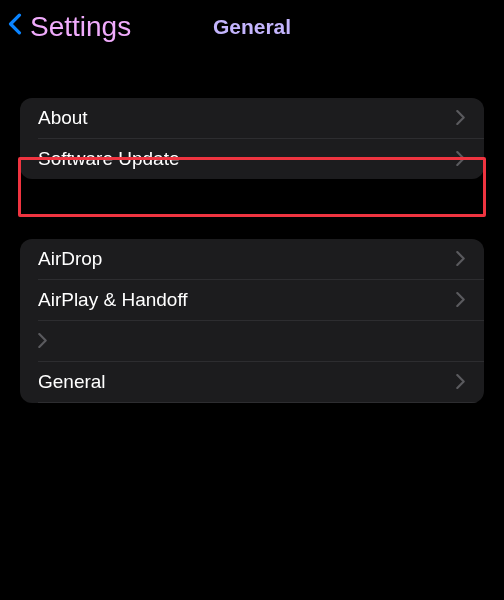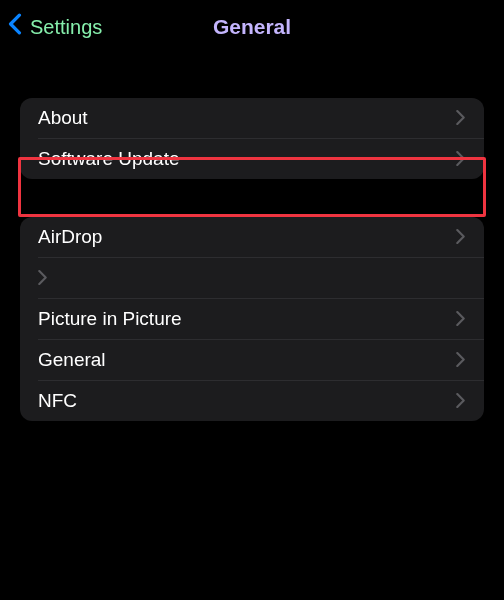--- a/index.html
+++ b/index.html
@@ -20,22 +20,22 @@
       position: relative;
       height: 54px;
       display: flex;
       align-items: center;
     }
     .back-button {
       position: absolute;
       left: 8px;
       display: flex;
       align-items: center;
-      color: #86efac;
-      font-size: 20px;
+      color: #f0abfc;
+      font-size: 28px;
       cursor: pointer;
     }
     .back-chevron {
       width: 18px;
       height: 28px;
       margin-right: 4px;
     }
     .back-chevron svg {
       display: block;
     }
@@ -50,21 +50,21 @@
     .content {
       padding: 0 20px;
     }
     .group {
       background: #1c1c1e;
       border-radius: 12px;
       margin-top: 44px;
       overflow: hidden;
     }
     .group + .group {
-      margin-top: 38px;
+      margin-top: 60px;
     }
     .row {
       display: flex;
       align-items: center;
       justify-content: space-between;
       padding: 12px 18px;
       height: 40px;
       cursor: pointer;
       position: relative;
     }
@@ -134,50 +134,42 @@
     <div class="row">
       <span class="row-label">AirDrop</span>
       <span class="chevron">
         <svg viewBox="0 0 8 14" width="9" height="15" fill="none" stroke="#5a5a5e" stroke-width="2" stroke-linecap="round" stroke-linejoin="round">
           <polyline points="1,1 7,7 1,13"></polyline>
         </svg>
       </span>
     </div>
     <div class="divider"></div>
     <div class="row">
+      <span class="row-label">AirPlay &amp; Handoff</span>
       <span class="chevron">
         <svg viewBox="0 0 8 14" width="9" height="15" fill="none" stroke="#5a5a5e" stroke-width="2" stroke-linecap="round" stroke-linejoin="round">
           <polyline points="1,1 7,7 1,13"></polyline>
         </svg>
       </span>
     </div>
     <div class="divider"></div>
     <div class="row">
-      <span class="row-label">Picture in Picture</span>
       <span class="chevron">
         <svg viewBox="0 0 8 14" width="9" height="15" fill="none" stroke="#5a5a5e" stroke-width="2" stroke-linecap="round" stroke-linejoin="round">
           <polyline points="1,1 7,7 1,13"></polyline>
         </svg>
       </span>
     </div>
     <div class="divider"></div>
     <div class="row">
       <span class="row-label">General</span>
       <span class="chevron">
         <svg viewBox="0 0 8 14" width="9" height="15" fill="none" stroke="#5a5a5e" stroke-width="2" stroke-linecap="round" stroke-linejoin="round">
           <polyline points="1,1 7,7 1,13"></polyline>
         </svg>
       </span>
     </div>
     <div class="divider"></div>
-    <div class="row">
-      <span class="row-label">NFC</span>
-      <span class="chevron">
-        <svg viewBox="0 0 8 14" width="9" height="15" fill="none" stroke="#5a5a5e" stroke-width="2" stroke-linecap="round" stroke-linejoin="round">
-          <polyline points="1,1 7,7 1,13"></polyline>
-        </svg>
-      </span>
-    </div>
   </div>
 
 </div>
 
 <div class="highlight" style="left:18px; top:157px; width:468px; height:60px;"></div>
 
 </body></html>

